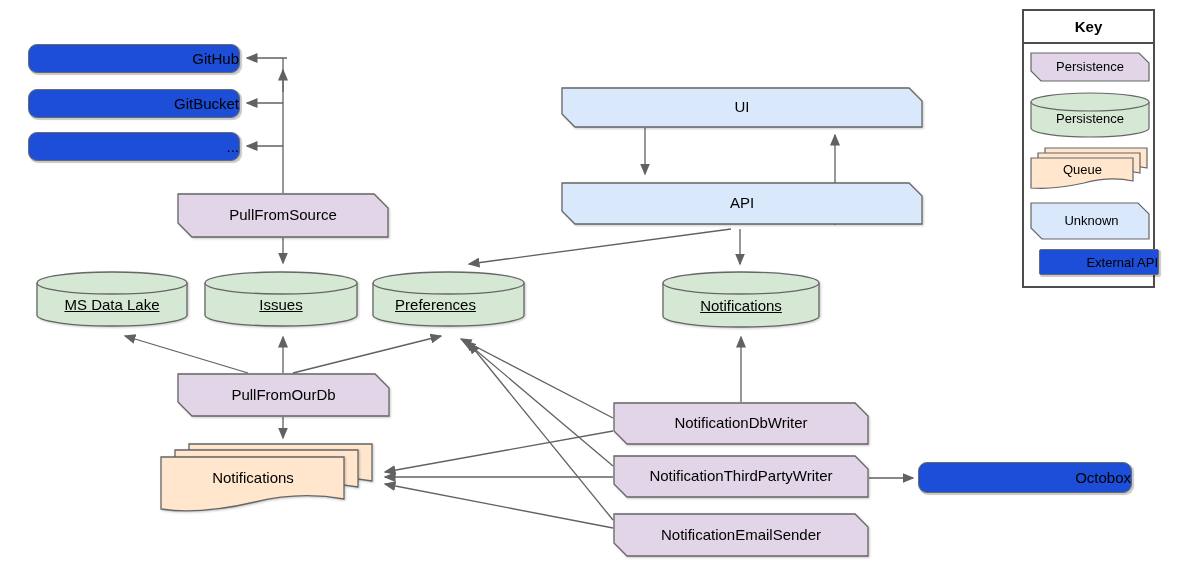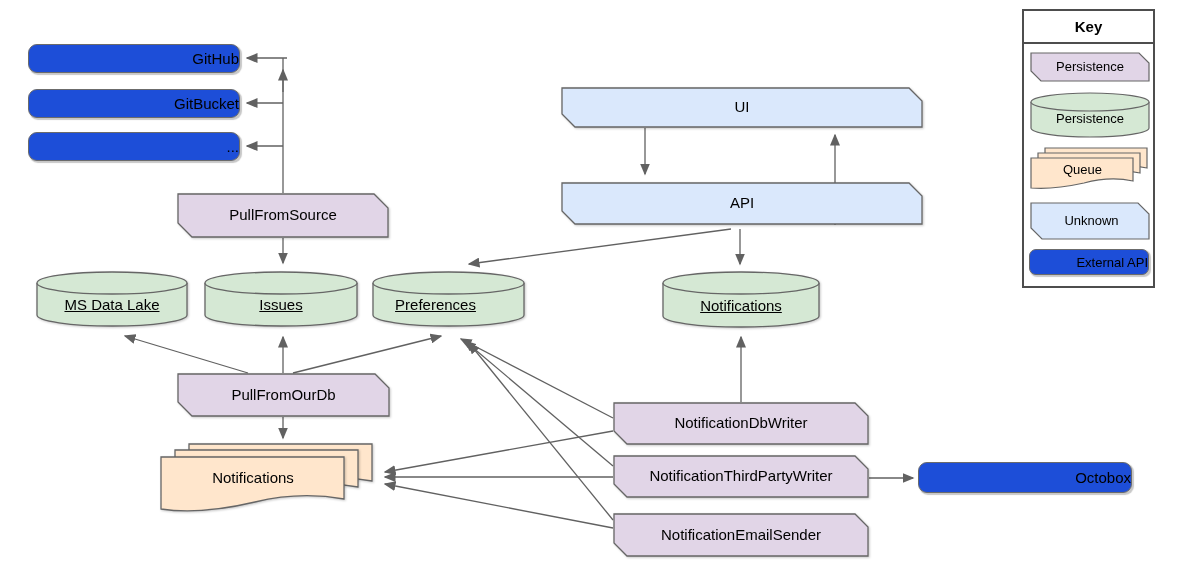--- a/index.html
+++ b/index.html
@@ -209,18 +209,18 @@
       <span class="label" style="left:0;top:10px;width:105px;height:26px;">Queue</span>
     </div>
 
     <div class="legend-item" style="left:6px;top:191px;width:123px;height:38px;">
       <svg width="120" height="38" viewBox="0 0 120 38">
         <path d="M1 1 H108 L119 12 V37 H12 L1 26 Z" fill="#dae8fc" stroke="#666666" stroke-width="1.2"></path>
       </svg>
       <span class="label">Unknown</span>
     </div>
 
-    <div class="legend-item yellow-box" style="left:5px;top:238px;width:118px;height:24px;border-radius:7px;">
+    <div class="legend-item yellow-box" style="left:15px;top:238px;width:118px;height:24px;border-radius:2px;">
       <span style="font-size:13px;">External API</span>
     </div>
   </div>
 
 </div>
 
 </body></html>

